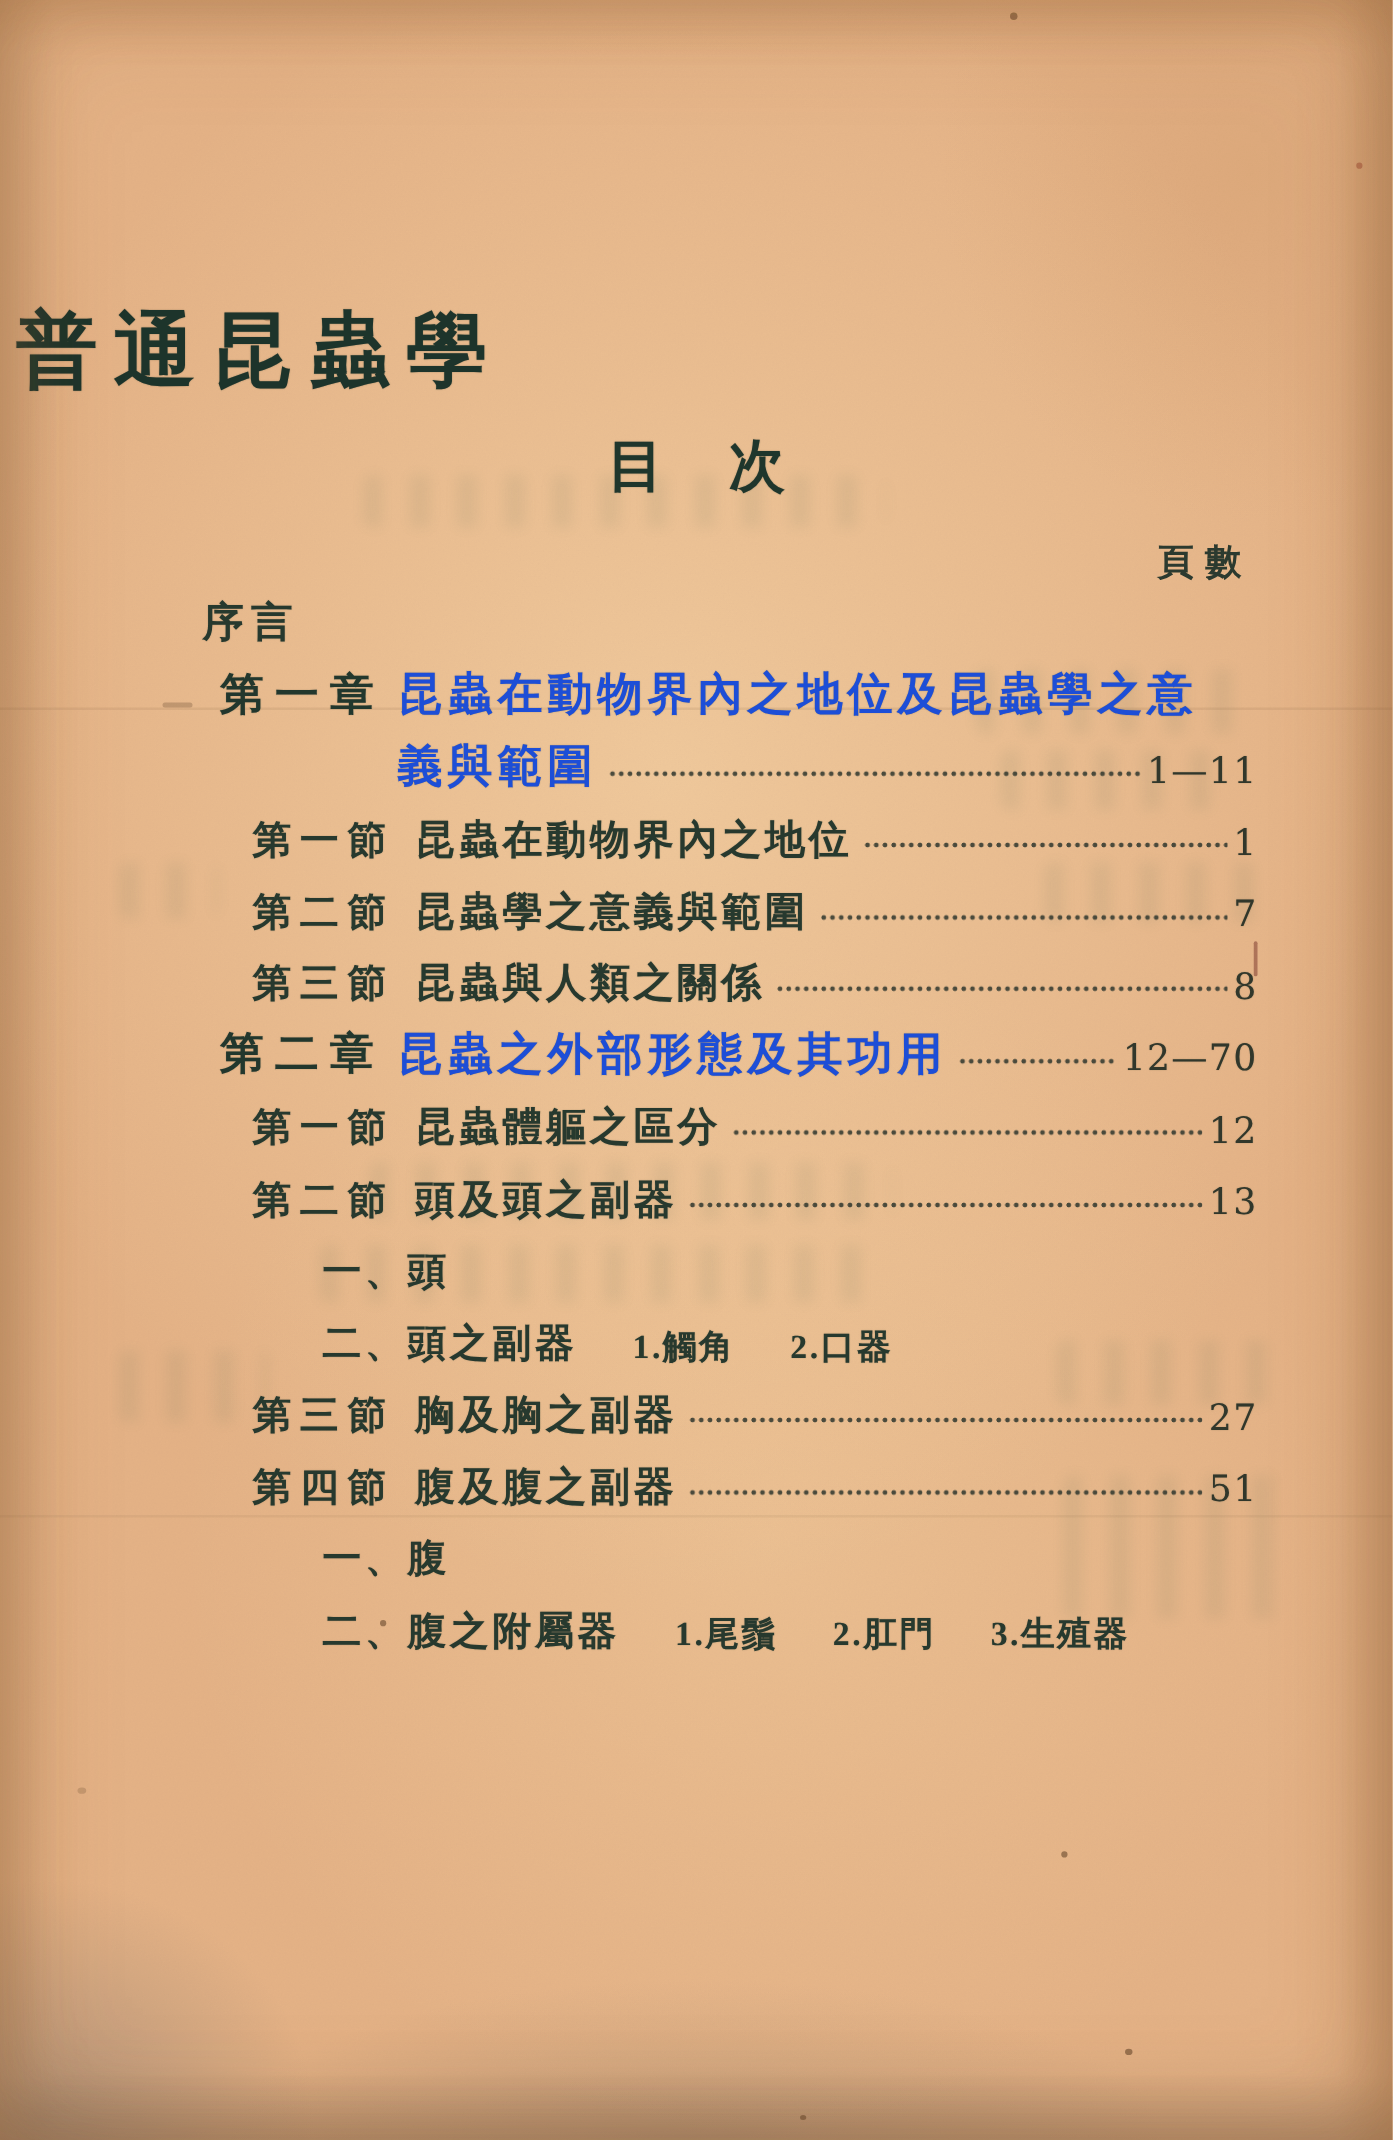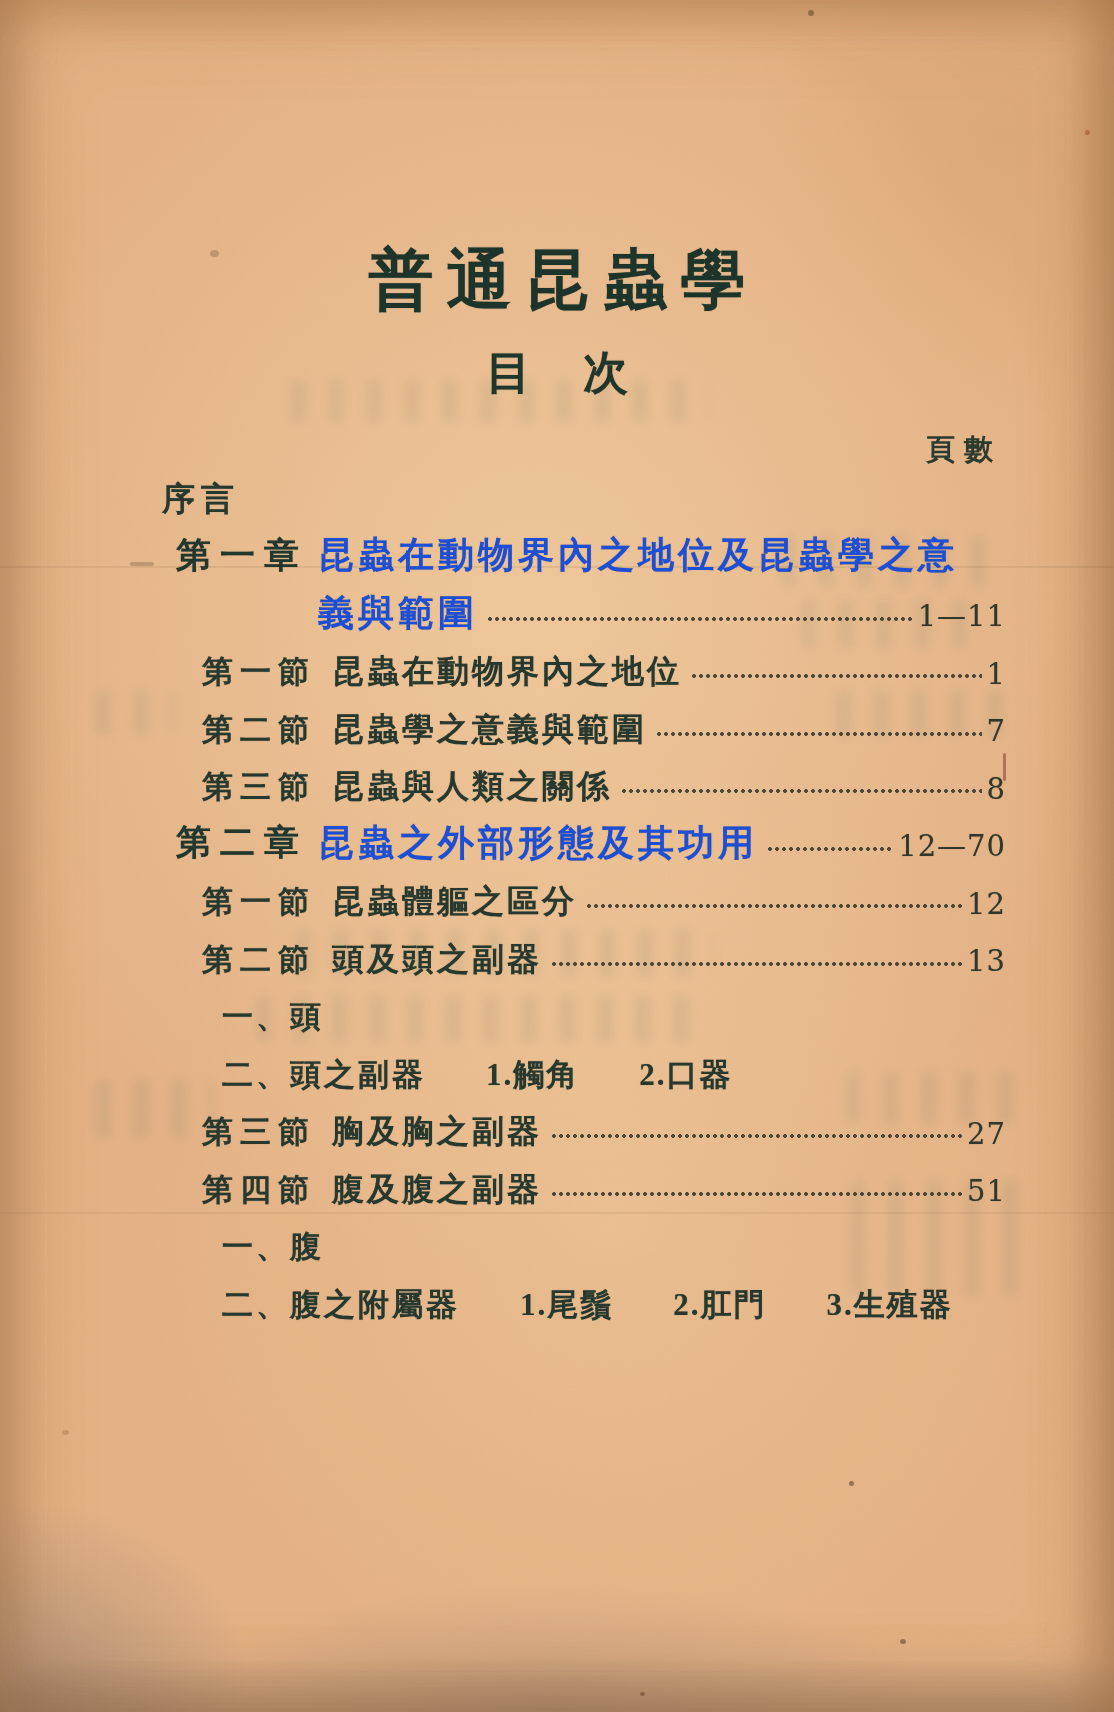--- a/index.html
+++ b/index.html
@@ -15,21 +15,21 @@
       radial-gradient(ellipse 45% 10% at 50% 100%, rgba(140,120,100,.30), rgba(140,120,100,0) 75%),
       linear-gradient(90deg, rgba(170,115,66,.16) 0, rgba(170,115,66,0) 4%, rgba(170,115,66,0) 96%, rgba(170,115,66,.22) 100%),
       linear-gradient(0deg, rgba(130,105,85,.28) 0, rgba(130,105,85,0) 3%, rgba(130,105,85,0) 97.5%, rgba(180,125,75,.18) 100%);
   }
   .vignette{position:absolute;inset:0;pointer-events:none;z-index:6;
     box-shadow: inset 0 0 95px rgba(150,95,45,.26), inset 0 -30px 60px rgba(110,95,80,.20),
                 inset -25px 0 55px rgba(150,95,50,.16), inset 20px 0 55px rgba(150,100,55,.13);}
   .grain{position:absolute;inset:0;z-index:5;pointer-events:none;opacity:.45;mix-blend-mode:multiply;}
 
   
-  .book-title{position:absolute;top:236px;left:0;width:100%;margin:0;text-align:center;z-index:2;
+  .book-title{position:absolute;top:236px;left:0;width:100%;margin:0;z-index:2;
     font-size:65px;font-weight:700;letter-spacing:13px;text-indent:13px;color:#1d342b;
     text-shadow:0 0 1px rgba(25,45,35,.55);}
   .toc-heading{position:absolute;top:343px;left:0;width:100%;text-align:center;z-index:2;
     font-size:45px;font-weight:700;letter-spacing:52px;text-indent:52px;color:#1f362c;
     text-shadow:0 0 1px rgba(25,45,35,.5);}
   .pages-label{position:absolute;top:430px;right:112px;z-index:2;
     font-size:29px;font-weight:600;letter-spacing:9px;color:#2c3a2f;}
 
   
   .toc{position:absolute;left:162px;top:460px;width:844px;z-index:2;color:#27392e;}
@@ -39,22 +39,22 @@
     background-image:radial-gradient(circle at 3px 4px, rgba(52,58,48,.88) 1.6px, rgba(52,58,48,0) 2.2px);
     background-size:7px 8px;background-repeat:repeat-x;background-position:left bottom;}
   .pagenum{font-family:"DejaVu Serif",serif;font-size:29px;letter-spacing:1px;color:#31372b;line-height:1.12;flex:none;}
 
   .preface .text{font-size:33px;font-weight:600;letter-spacing:6px;line-height:1.1;}
   .chap-label{flex:none;width:142px;margin-left:14px;font-size:35px;font-weight:700;letter-spacing:9px;line-height:1.1;color:#22372d;}
   .chap-text{font-size:36px;font-weight:700;letter-spacing:4px;line-height:1.08;color:#1d4ed8;}
   .cont .chap-text{margin-left:156px;}
   .sec-label{flex:none;width:130px;margin-left:40px;font-size:31px;font-weight:600;letter-spacing:7px;line-height:1.12;}
   .sec-text{font-size:32px;font-weight:600;letter-spacing:3px;line-height:1.12;}
-  .sub .text{margin-left:60px;font-size:31px;font-weight:600;letter-spacing:3px;line-height:1.12;}
-  .sub .item{margin-left:60px;font-size:31px;font-weight:600;letter-spacing:2px;line-height:1.12;}
+  .sub .text{margin-left:96px;font-size:31px;font-weight:600;letter-spacing:3px;line-height:1.12;}
+  .sub .item{margin-left:44px;font-size:27px;font-weight:600;letter-spacing:2px;line-height:1.12;}
 
   
   .ghost{position:absolute;z-index:1;pointer-events:none;filter:blur(5px);opacity:.085;border-radius:8px;
     background:repeating-linear-gradient(90deg,#53684f 0 16px, rgba(83,104,79,0) 16px 38px);}
   .speck{position:absolute;z-index:1;pointer-events:none;background:rgba(92,62,35,.55);border-radius:50%;}
   .crease{position:absolute;left:0;width:100%;height:2px;z-index:1;pointer-events:none;background:rgba(120,90,60,.12);}
 </style>
 </head>
 <body>
 

